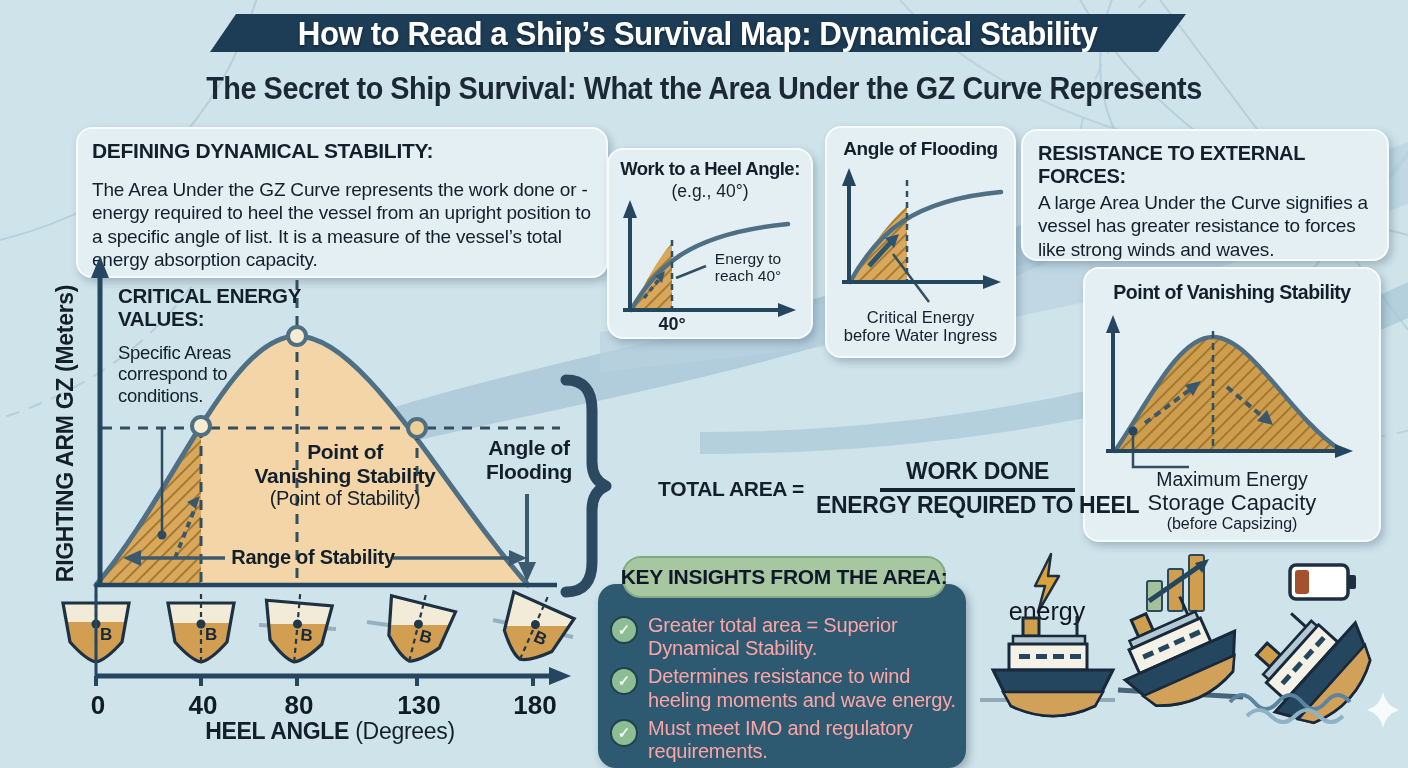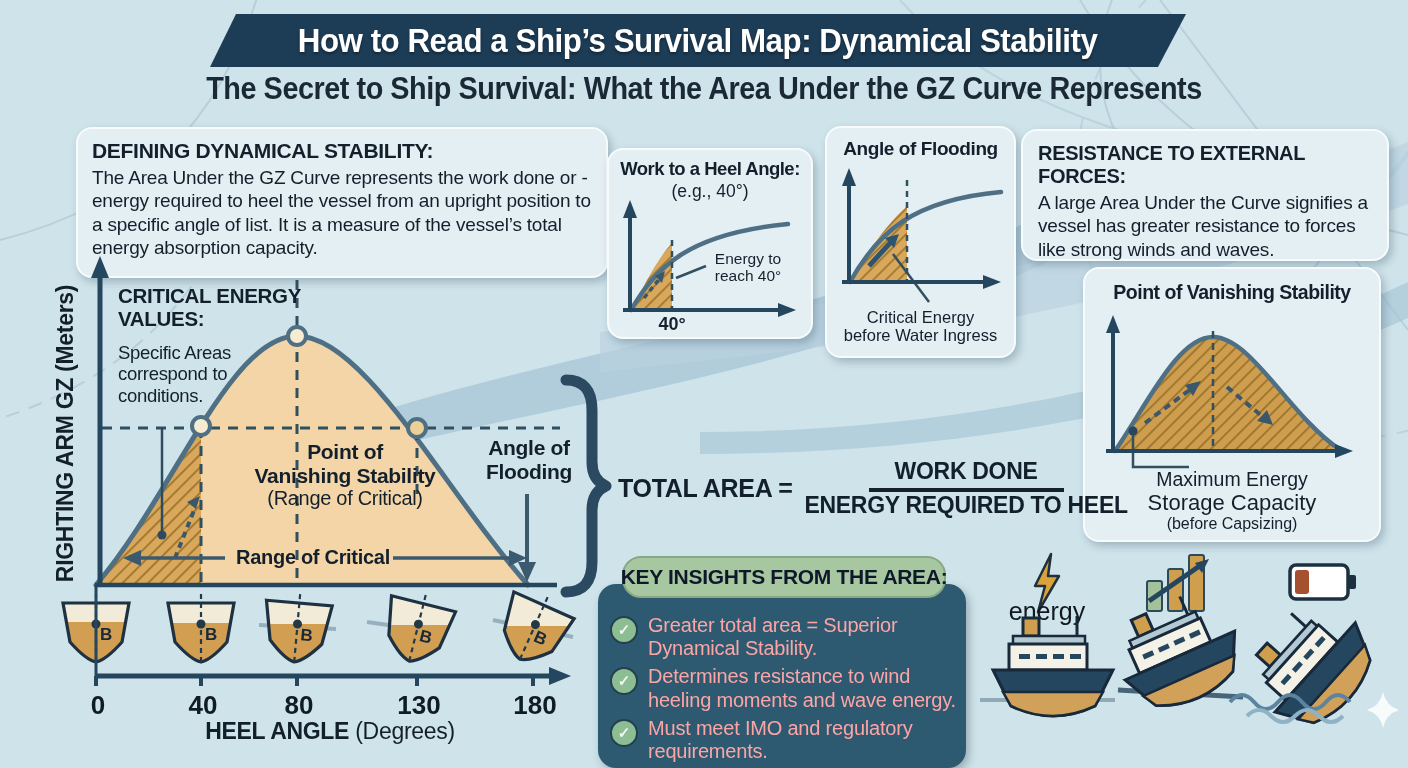--- a/index.html
+++ b/index.html
@@ -6,37 +6,37 @@
   .canvas{position:relative;width:1408px;height:768px;overflow:hidden;background:#cfe3ea;
           font-family:"Liberation Sans",sans-serif;color:#13202c;}
   .abs{position:absolute;}
   svg{display:block;}
   
   .z-deco{z-index:1;} .z-chart{z-index:3;}
 
   .panel{position:absolute;background:#e4eff4;border:2.5px solid #f7fbfc;border-radius:16px;
          box-shadow:3px 4px 8px rgba(30,60,85,.28);z-index:2;}
 
-  .banner{position:absolute;left:210px;top:14px;width:976px;height:53px;background:#1d3c55;
+  .banner{position:absolute;left:210px;top:14px;width:976px;height:38px;background:#1d3c55;
           clip-path:polygon(26px 0,100% 0,calc(100% - 28px) 100%,0 100%);
-          display:flex;align-items:center;justify-content:center;z-index:7;}
+          display:flex;align-items:flex-start;justify-content:center;z-index:7;}
   .banner .t{color:#ffffff;font-weight:700;font-size:34px;letter-spacing:-.5px;white-space:nowrap;
              transform:scaleX(.92);text-shadow:0 2px 3px rgba(0,0,0,.35);}
   .subtitle{position:absolute;left:104px;top:70px;width:1200px;text-align:center;font-size:32px;
             font-weight:700;letter-spacing:-.5px;color:#1b2835;transform:scaleX(.9);z-index:6;white-space:nowrap;}
 
-  .ph{font-weight:700;font-size:21px;margin:10px 14px 3px 14px;letter-spacing:-.3px;}
+  .ph{font-weight:700;font-size:21px;margin:10px 14px 15px 14px;letter-spacing:-.3px;}
   .pb{font-size:19px;line-height:1.23;margin:0 14px;letter-spacing:-.2px;}
   .center{text-align:center;}
 
   .lbl{position:absolute;z-index:6;letter-spacing:-.3px;}
   .b{font-weight:700;}
 
   .formula{position:absolute;left:618px;top:458px;display:flex;align-items:center;gap:12px;z-index:6;}
-  .formula .lhs{font-weight:700;font-size:25px;white-space:nowrap;letter-spacing:-.3px;}
+  .formula .lhs{font-weight:700;font-size:21px;white-space:nowrap;letter-spacing:-.3px;margin-left:40px;}
   .frac{text-align:center;}
   .frac .num{display:inline-block;font-weight:700;font-size:23px;border-bottom:4px solid #15222e;
              padding:0 26px 3px 26px;letter-spacing:-.3px;}
   .frac .den{font-weight:700;font-size:23px;margin-top:3px;white-space:nowrap;letter-spacing:-.3px;}
 
   .insights{position:absolute;left:598px;top:584px;width:368px;height:184px;background:#2e5a71;
             border-radius:18px;box-shadow:3px 4px 8px rgba(20,40,60,.3);z-index:4;}
   .pill{position:absolute;left:622px;top:556px;width:320px;height:38px;background:#a7c7a1;
         border:2px solid #86a884;border-radius:19px;display:flex;align-items:center;justify-content:center;z-index:5;}
   .pill span{font-weight:700;font-size:21px;color:#0f172a;letter-spacing:-.3px;white-space:nowrap;text-align:center;}
@@ -321,27 +321,27 @@
   <svg class="abs" style="left:556px;top:372px;z-index:4;" width="58" height="228" viewBox="0 0 58 228">
     <path d="M10,8 Q36,8 36,38 L36,90 Q36,108 50,114 Q36,120 36,138 L36,190 Q36,220 10,220" fill="none" stroke="#2b4a62" stroke-width="11" stroke-linecap="round" stroke-linejoin="round"></path>
   </svg>
 
   <div class="lbl b" style="left:-115px;top:420px;width:360px;text-align:center;font-size:23px;transform:rotate(-90deg);letter-spacing:-.3px;">RIGHTING ARM GZ (Meters)</div>
   <div class="lbl b" style="left:118px;top:285px;width:190px;font-size:20.5px;line-height:1.1;">CRITICAL ENERGY VALUES:</div>
   <div class="lbl" style="left:118px;top:342px;width:140px;font-size:18.5px;line-height:1.15;">Specific Areas correspond to conditions.</div>
   <div class="lbl center" style="left:245px;top:440px;width:200px;line-height:1.13;">
     <span class="b" style="font-size:21px;">Point of</span><br>
     <span class="b" style="font-size:21px;">Vanishing Stability</span><br>
-    <span style="font-size:20px;">(Range of Critical)</span>
+    <span style="font-size:20px;">(Point of Stability)</span>
   </div>
   <div class="lbl center b" style="left:468px;top:436px;width:122px;line-height:1.14;font-size:21px;">
     <span>Angle of</span><br>
     <span>Flooding</span>
   </div>
-  <div class="lbl center b" style="left:228px;top:546px;width:170px;font-size:20px;">Range of Critical</div>
+  <div class="lbl center b" style="left:228px;top:546px;width:170px;font-size:20px;">Range of Stability</div>
   <div class="lbl center" style="left:160px;top:718px;width:340px;font-size:23px;">
     <span class="b">HEEL ANGLE</span><span> (Degrees)</span>
   </div>
 
   <div class="formula">
     <span class="lhs">TOTAL AREA =</span>
     <span class="frac">
       <span class="num">WORK DONE</span><br>
       <span class="den">ENERGY REQUIRED TO HEEL</span>
     </span>

